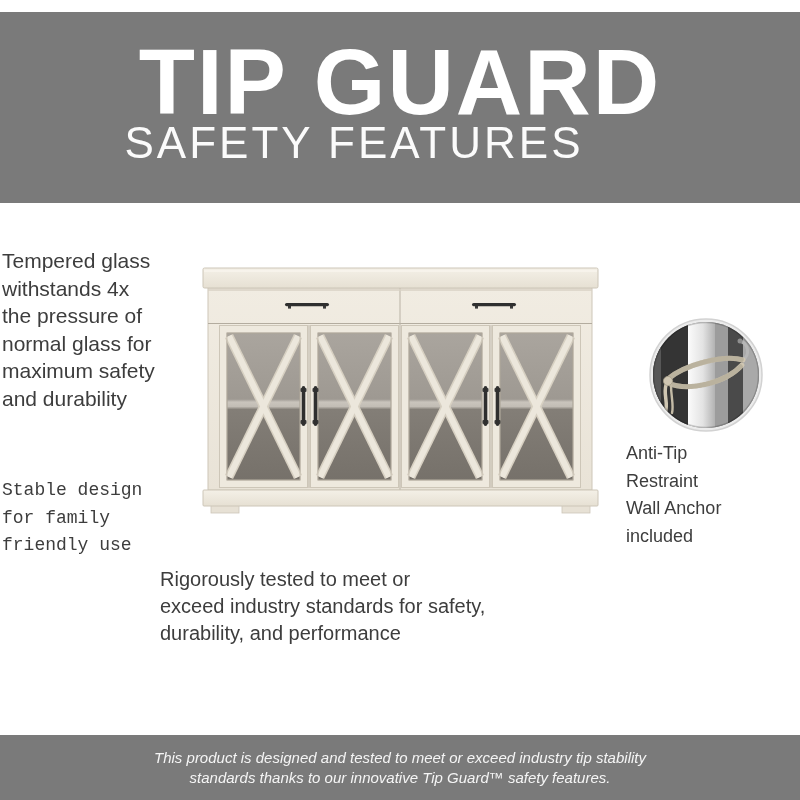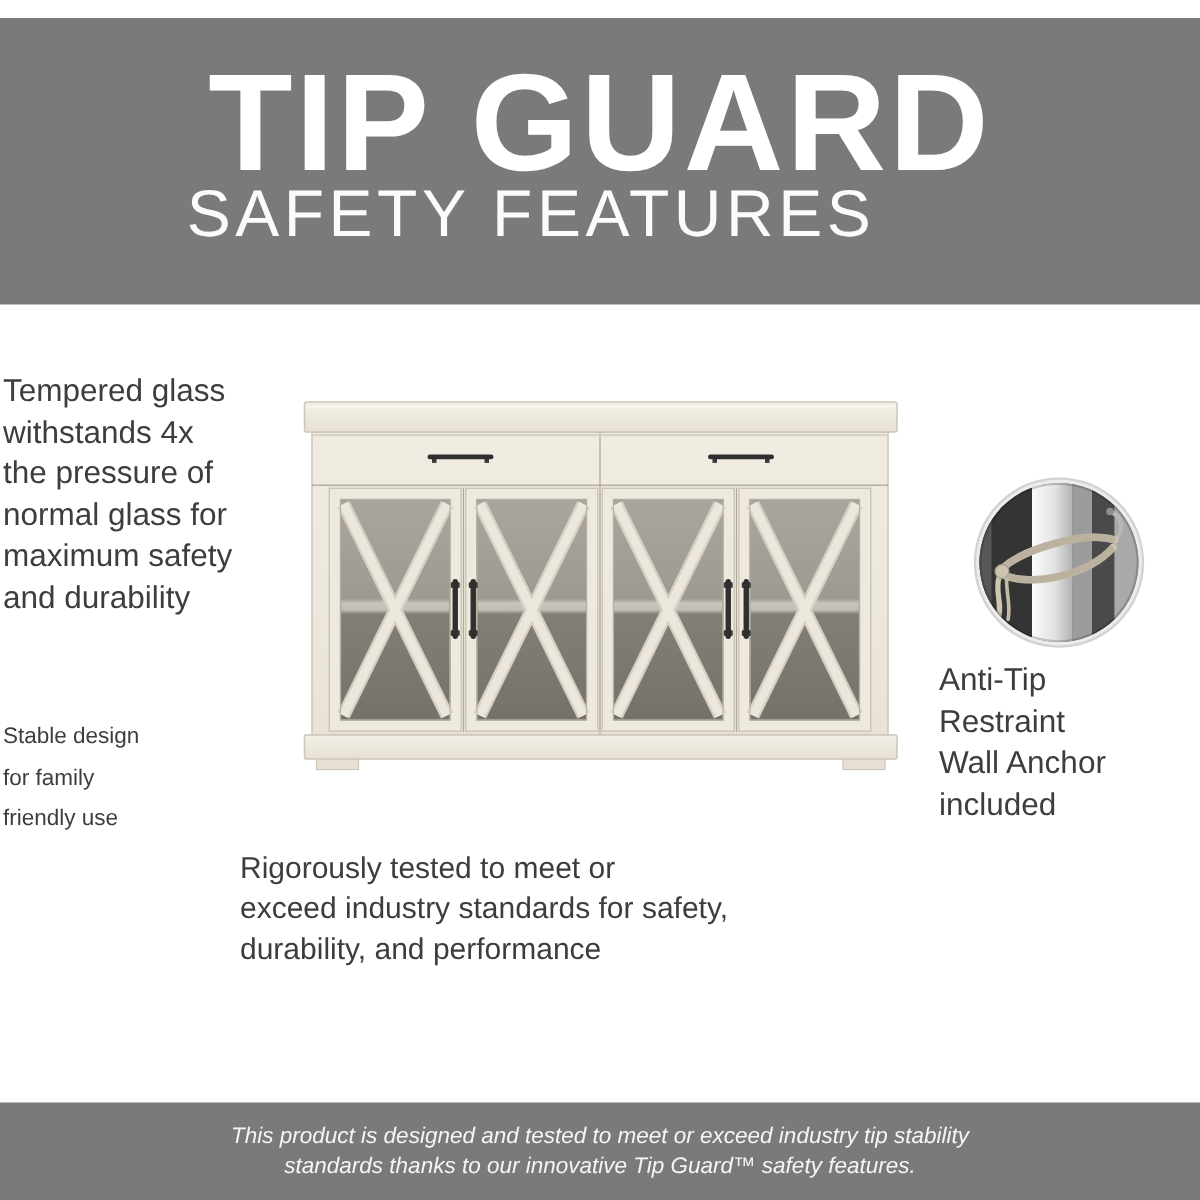--- a/index.html
+++ b/index.html
@@ -9,22 +9,22 @@
   .banner.top{top:12px;height:191px;padding-left:47px;}
   .banner.bottom{top:735px;height:65px;padding-left:12px;}
   .title{position:absolute;top:20px;left:0;width:800px;text-align:center;
          font-size:92px;line-height:100px;font-weight:bold;letter-spacing:2px;
          color:#ffffff;white-space:nowrap;}
   .subtitle{position:absolute;top:106px;left:0;width:708px;text-align:center;
             font-size:44px;line-height:50px;font-weight:300;letter-spacing:3px;
             color:#fbfbfb;white-space:nowrap;}
   .callout{position:absolute;white-space:pre-line;color:#3d3d3d;}
   .callout.tempered{left:2px;top:247px;width:180px;font-size:21px;line-height:27.5px;}
-  .callout.stable{left:2px;top:477px;width:180px;font-size:15px;line-height:27.5px;}
-  .callout.antitip{left:626px;top:440px;width:160px;font-size:21px;line-height:27.5px;}
+  .callout.stable{left:2px;top:477px;width:180px;font-size:18px;line-height:27.5px;font-family:Liberation Mono, monospace;}
+  .callout.antitip{left:626px;top:440px;width:160px;font-size:18px;line-height:27.5px;}
   .callout.tested{left:160px;top:566px;width:480px;font-size:20px;line-height:27px;}
   .footnote{position:absolute;top:13px;left:100px;width:600px;text-align:center;
             font-style:italic;font-size:15px;line-height:20px;color:#f5f5f5;white-space:pre-line;}
   .cabinet{position:absolute;left:195px;top:264px;}
   .inset{position:absolute;left:646px;top:315px;}
 </style>
 </head>
 <body>
 
 <div class="page">

